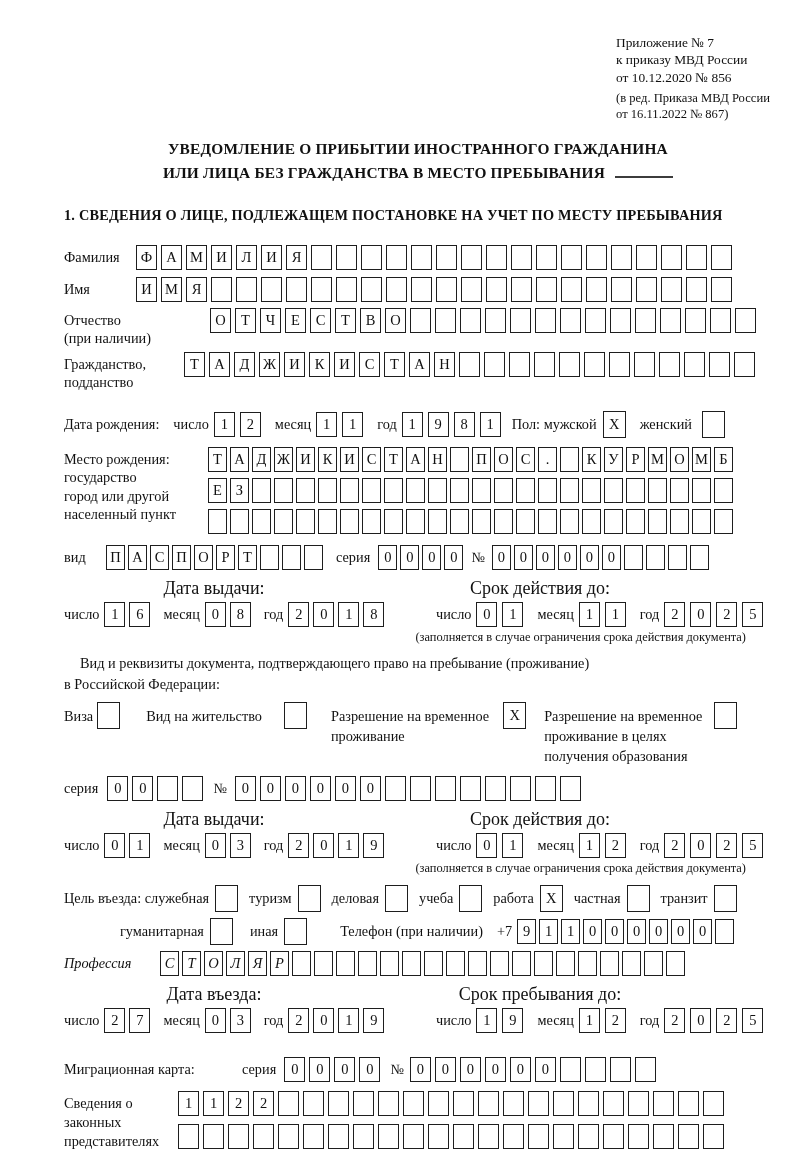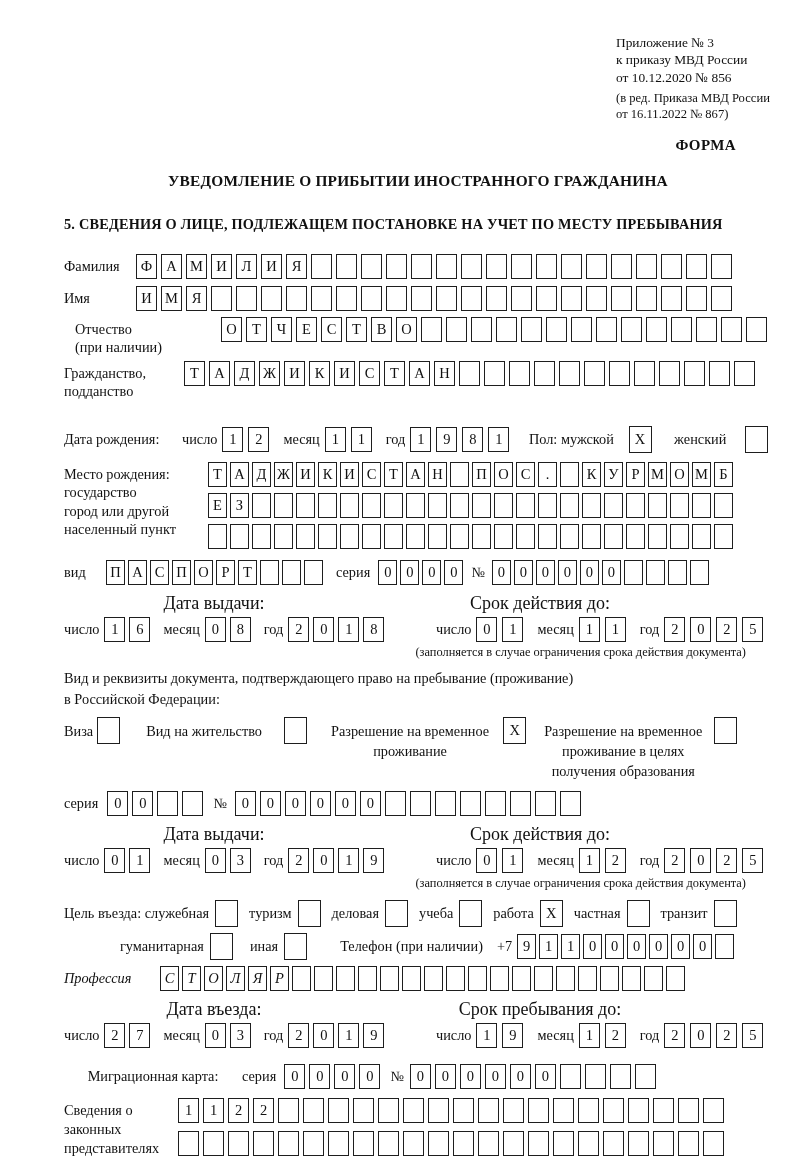--- a/index.html
+++ b/index.html
@@ -38,27 +38,27 @@
   .dh{display:flex;margin-top:8px;font-size:18px;}
   .dh .hl{width:300px;text-align:center;flex:none;}
   .dh .hr{width:260px;margin-left:46px;text-align:center;flex:none;}
   .drow{display:flex;align-items:center;margin-top:3px;}
   .dleft{width:372px;display:flex;align-items:center;flex:none;}
   .dgrp{display:flex;align-items:center;}
   .dgrp .cbox{margin-right:5px;}
   .dlbl{margin:0 5px 0 9px;flex:none;}
   .dlbl.first{margin-left:0;}
   .note-r{text-align:right;font-size:12.4px;margin-top:3px;padding-right:26px;}
-  .plain{margin-top:10px;}
+  .plain{margin-top:10px;margin-left:16px;}
   .plain2{margin-top:4px;}
   
   .permits{display:flex;align-items:flex-start;margin-top:9px;}
   .permits .grp{display:flex;align-items:flex-start;}
   .permits .t{line-height:1.4;padding-top:4px;}
-  .permits .tc{text-align:center;line-height:1.4;padding-top:4px;}
+  .permits .tc{text-align:left;line-height:1.4;padding-top:4px;}
   .permits .chk{margin-left:9px;margin-right:0;}
   
   .pur{display:flex;align-items:center;margin-top:9px;}
   .pur .t{margin-right:6px;flex:none;}
   .pur .chk{margin-right:11px;}
   .indent{margin-left:56px;}
   .phone-lbl{margin:0 14px 0 22px;flex:none;}
   .plus7{margin-right:5px;flex:none;}
   
   .mig .mlbl{width:178px;flex:none;}
@@ -68,36 +68,36 @@
   .legal{display:flex;align-items:flex-start;margin-top:9px;}
   .legal .lblcol{width:114px;flex:none;line-height:19px;padding-top:3px;}
   .legal .rows .boxes{display:flex;margin-bottom:8px;}
 </style>
 </head>
 <body>
 
 <div class="page">
 
   <div class="annex">
-    <div>Приложение № 3</div>
+    <div>Приложение № 7</div>
     <div>к приказу МВД России</div>
     <div>от 10.12.2020 № 856</div>
     <div class="annex-note">
       <div>(в ред. Приказа МВД России</div>
       <div>от 16.11.2022 № 867)</div>
     </div>
   </div>
 
-  <div class="forma">ФОРМА</div>
 
   <div class="title">
     <div>УВЕДОМЛЕНИЕ О ПРИБЫТИИ ИНОСТРАННОГО ГРАЖДАНИНА</div>
-  </div>
-
-  <div class="sec1">5. СВЕДЕНИЯ О ЛИЦЕ, ПОДЛЕЖАЩЕМ ПОСТАНОВКЕ НА УЧЕТ ПО МЕСТУ ПРЕБЫВАНИЯ</div>
+    <div><span>ИЛИ ЛИЦА БЕЗ ГРАЖДАНСТВА В МЕСТО ПРЕБЫВАНИЯ</span><span class="blankline"></span></div>
+  </div>
+
+  <div class="sec1">1. СВЕДЕНИЯ О ЛИЦЕ, ПОДЛЕЖАЩЕМ ПОСТАНОВКЕ НА УЧЕТ ПО МЕСТУ ПРЕБЫВАНИЯ</div>
 
   <div class="frow" style="margin-top:21px;">
     <div class="lbl va w72">Фамилия</div>
     <div class="boxes">
         <span class="cbox">Ф</span>
         <span class="cbox">А</span>
         <span class="cbox">М</span>
         <span class="cbox">И</span>
         <span class="cbox">Л</span>
         <span class="cbox">И</span>
@@ -145,21 +145,21 @@
         <span class="cbox"></span>
         <span class="cbox"></span>
         <span class="cbox"></span>
         <span class="cbox"></span>
         <span class="cbox"></span>
         <span class="cbox"></span>
         <span class="cbox"></span>
       </div>
   </div>
 
-  <div class="frow top" style="margin-top:6px;margin-left:11px;">
+  <div class="frow top" style="margin-top:6px;">
     <div class="lbl lbl2 w146">
       <div>Отчество</div>
       <div>(при наличии)</div>
     </div>
     <div class="boxes">
         <span class="cbox">О</span>
         <span class="cbox">Т</span>
         <span class="cbox">Ч</span>
         <span class="cbox">Е</span>
         <span class="cbox">С</span>
@@ -208,21 +208,21 @@
         <span class="cbox"></span>
         <span class="cbox"></span>
         <span class="cbox"></span>
         <span class="cbox"></span>
         <span class="cbox"></span>
         <span class="cbox"></span>
         <span class="cbox"></span>
       </div>
   </div>
 
-  <div class="frow" style="margin-top:25px;justify-content:space-between;">
+  <div class="frow" style="margin-top:19px;">
     <span class="lbl va" style="margin-right:14px;">Дата рождения:</span>
     <div class="dgrp">
       <span class="dlbl first">число</span>
       <span class="boxes">
           <span class="cbox">1</span>
           <span class="cbox">2</span>
         </span>
       <span class="dlbl">месяц</span>
       <span class="boxes">
           <span class="cbox">1</span>
@@ -622,21 +622,21 @@
       <span class="dlbl">год</span>
       <span class="boxes">
           <span class="cbox">2</span>
           <span class="cbox">0</span>
           <span class="cbox">2</span>
           <span class="cbox">5</span>
         </span>
     </div>
   </div>
 
-  <div class="frow mig" style="margin-top:16px;text-align:center;">
+  <div class="frow mig" style="margin-top:24px;">
     <span class="mlbl">Миграционная карта:</span>
     <span class="slbl">серия</span>
     <span class="boxes">
         <span class="cbox">0</span>
         <span class="cbox">0</span>
         <span class="cbox">0</span>
         <span class="cbox">0</span>
       </span>
     <span class="nlbl">№</span>
     <span class="boxes">

